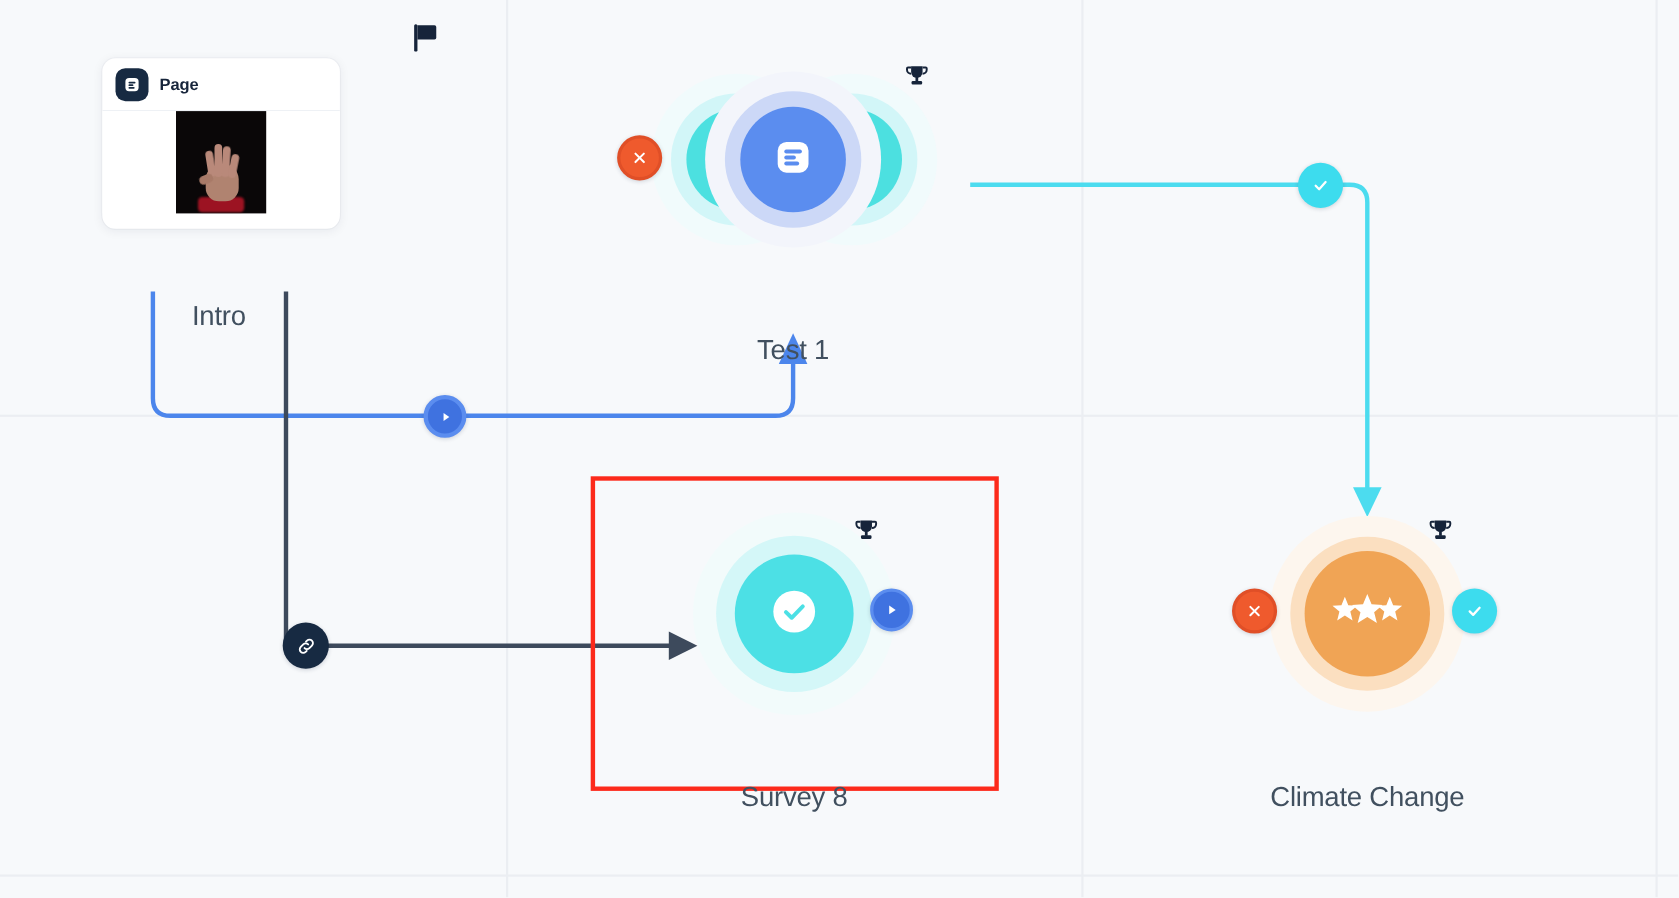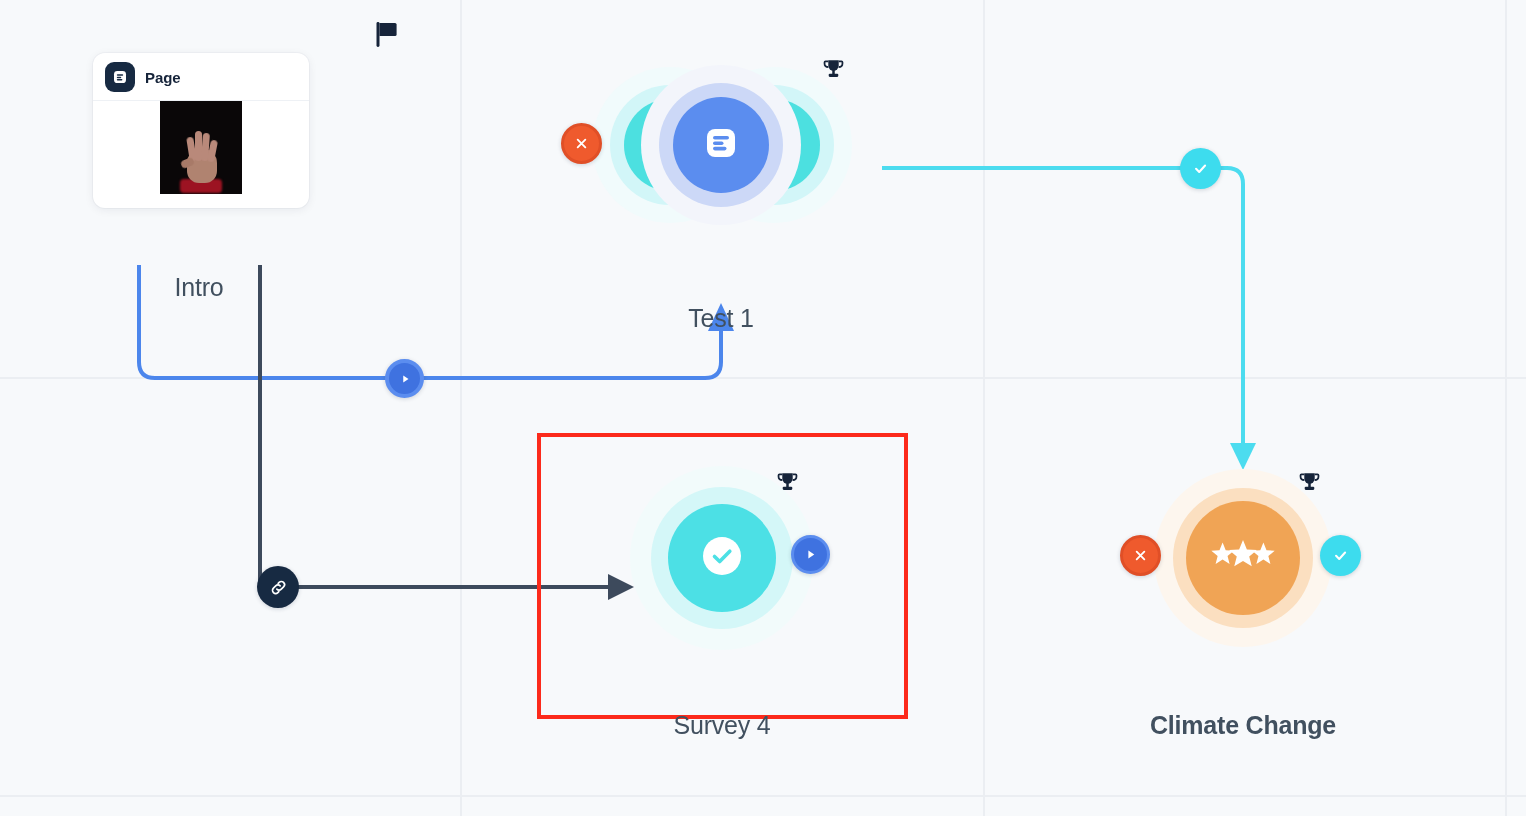--- a/index.html
+++ b/index.html
@@ -330,21 +330,21 @@
 
   <div class="trophy" style="left:774px; top:469px;">
     <svg viewBox="0 0 24 24" width="25" height="25" aria-hidden="true">
       <path d="M7 3 h10 v5.2 a5 5 0 0 1 -10 0 Z" fill="#16243a"></path>
       <path d="M7 4.2 H4.3 a0.9 0.9 0 0 0 -0.9 0.9 v1.1 c0 2 1.6 3.4 3.6 3.4" fill="none" stroke="#16243a" stroke-width="1.7"></path>
       <path d="M17 4.2 H19.7 a0.9 0.9 0 0 1 0.9 0.9 v1.1 c0 2 -1.6 3.4 -3.6 3.4" fill="none" stroke="#16243a" stroke-width="1.7"></path>
       <rect x="10.8" y="12.4" width="2.4" height="4" fill="#16243a"></rect>
       <rect x="7.4" y="16" width="9.2" height="3.1" rx="1" fill="#16243a"></rect>
     </svg>
   </div>
-  <div class="node-label" style="left:722px; top:663px;">Survey 4</div>
+  <div class="node-label" style="left:722px; top:663px;">Survey 8</div>
 
   <div class="node-wrap" style="left:1243px; top:558px; width:184px; height:184px;">
     <div class="ring" style="width:178px;height:178px;background:#fdf6ee;"></div>
     <div class="ring" style="width:140px;height:140px;background:#fbdfc0;"></div>
     <div class="ring" style="width:114px;height:114px;background:#f0a455;"></div>
     <div class="ring" style="width:114px;height:114px;display:flex;align-items:center;justify-content:center;">
       <span>
         <svg viewBox="0 0 70 34" width="68" height="34" aria-hidden="true">
           <path d="M14 3 L17.2 11.1 L25.6 11.6 L19.1 17 L21.2 25.3 L14 20.7 L6.8 25.3 L8.9 17 L2.4 11.6 L10.8 11.1 Z" fill="#ffffff"></path>
           <path d="M56 3 L59.2 11.1 L67.6 11.6 L61.1 17 L63.2 25.3 L56 20.7 L48.8 25.3 L50.9 17 L44.4 11.6 L52.8 11.1 Z" fill="#ffffff"></path>
@@ -368,21 +368,21 @@
 
   <div class="trophy" style="left:1296px; top:469px;">
     <svg viewBox="0 0 24 24" width="25" height="25" aria-hidden="true">
       <path d="M7 3 h10 v5.2 a5 5 0 0 1 -10 0 Z" fill="#16243a"></path>
       <path d="M7 4.2 H4.3 a0.9 0.9 0 0 0 -0.9 0.9 v1.1 c0 2 1.6 3.4 3.6 3.4" fill="none" stroke="#16243a" stroke-width="1.7"></path>
       <path d="M17 4.2 H19.7 a0.9 0.9 0 0 1 0.9 0.9 v1.1 c0 2 -1.6 3.4 -3.6 3.4" fill="none" stroke="#16243a" stroke-width="1.7"></path>
       <rect x="10.8" y="12.4" width="2.4" height="4" fill="#16243a"></rect>
       <rect x="7.4" y="16" width="9.2" height="3.1" rx="1" fill="#16243a"></rect>
     </svg>
   </div>
-  <div class="node-label" style="left:1243px; top:663px;font-weight:bold;">Climate Change</div>
+  <div class="node-label" style="left:1243px; top:663px;">Climate Change</div>
 
   <div class="badge" style="left:385px; top:359px; width:39px; height:39px; background:#3f72e0; border:4px solid #5b8def; box-sizing:border-box;">
     <svg viewBox="0 0 24 24" width="14" height="14" aria-hidden="true">
       <path d="M9 5.8 L18 12 L9 18.2 Z" fill="#ffffff"></path>
     </svg>
   </div>
 
   <div class="badge" style="left:257px; top:566px; width:42px; height:42px; background:#172a42;">
     <svg viewBox="0 0 24 24" width="21" height="21" aria-hidden="true">
       <path d="M10.1 13.9 a3.6 3.6 0 0 0 5.1 0 l2.6 -2.6 a3.6 3.6 0 0 0 -5.1 -5.1 L11.6 7.3" fill="none" stroke="#ffffff" stroke-width="1.9" stroke-linecap="round"></path>

